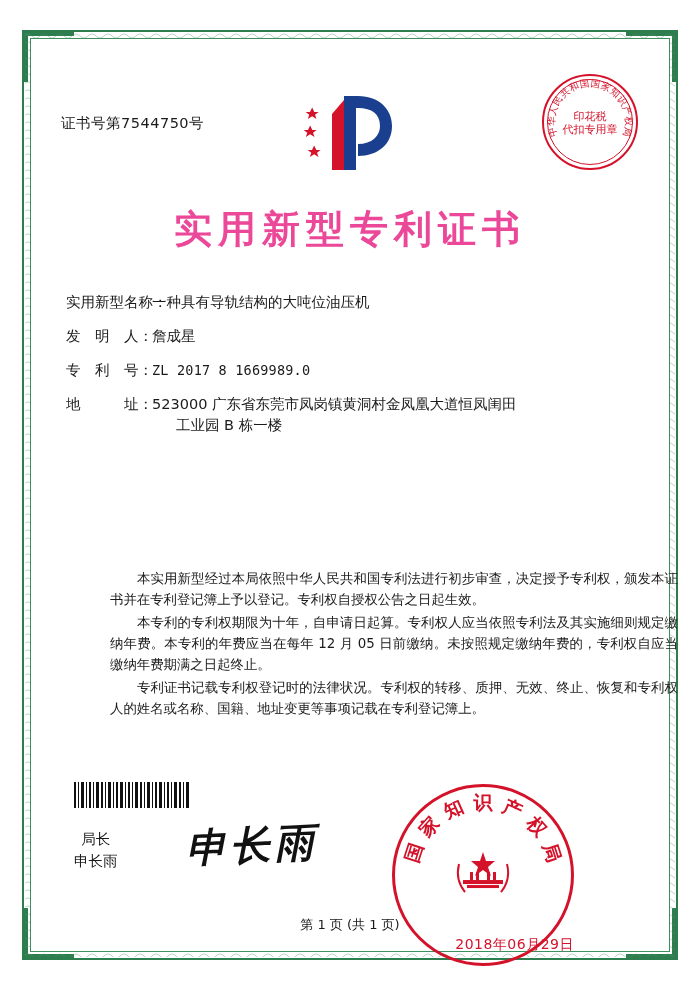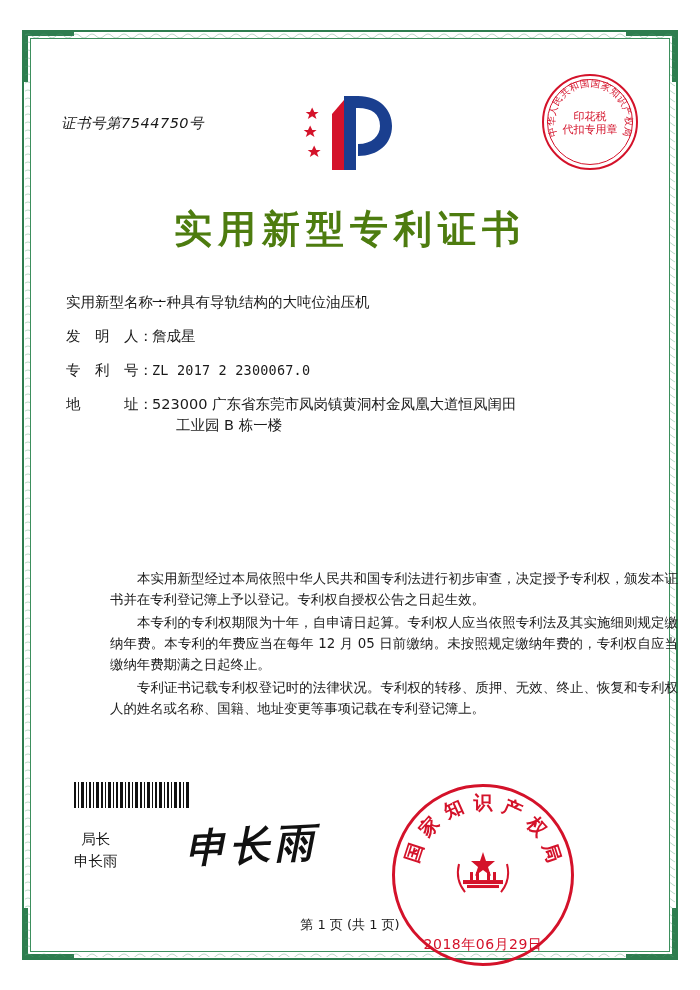--- a/index.html
+++ b/index.html
@@ -62,21 +62,20 @@
     height: 878px;
   }
 
   .cert-no {
     position: absolute;
     left: 5px;
     top: 58px;
     font-size: 14.5px;
     letter-spacing: .5px;
     font-family: "DejaVu Sans", "Liberation Sans", sans-serif;
-    font-style: italic;
   }
 
   
   .logo {
     position: absolute;
     left: 232px;
     top: 38px;
     width: 120px;
     height: 78px;
   }
@@ -129,21 +128,21 @@
   .title {
     position: absolute;
     left: 0;
     right: 0;
     top: 148px;
     text-align: center;
     font-size: 38px;
     font-weight: bold;
     letter-spacing: 6px;
     font-family: "DejaVu Sans", "Liberation Sans", sans-serif;
-    color: #4d7c0f;
+    color: #ec4899;
   }
 
   .fields {
     position: absolute;
     left: 10px;
     top: 238px;
     right: 0;
     font-size: 14.5px;
     line-height: 17px;
   }
@@ -245,21 +244,21 @@
     top: 50%;
     transform: translate(-50%,-48%);
     width: 60px;
     height: 52px;
   }
   .stamp-big .date {
     position: absolute;
     left: 0;
     right: 0;
     bottom: 12px;
-    text-align: center;
+    text-align: right;
     color: #d4122a;
     font-size: 14px;
     letter-spacing: .5px;
   }
   .arc-big {
     position: absolute;
     left: 50%;
     top: 50%;
     font-size: 19px;
     font-weight: bold;
@@ -343,21 +342,21 @@
     <div class="title">实用新型专利证书</div>
 
     <div class="fields">
       <div class="field-row">
         <span class="field-label">实用新型名称：</span><span class="field-value">一种具有导轨结构的大吨位油压机</span>
       </div>
       <div class="field-row">
         <span class="field-label">发　明　人：</span><span class="field-value">詹成星</span>
       </div>
       <div class="field-row">
-        <span class="field-label">专　利　号：</span><span class="field-value mono">ZL 2017 2 2300067.0</span>
+        <span class="field-label">专　利　号：</span><span class="field-value mono">ZL 2017 8 1669989.0</span>
       </div>
       <div class="field-row">
         <span class="field-label">地　　　址：</span><span class="field-value">523000 广东省东莞市凤岗镇黄洞村金凤凰大道恒凤闺田</span>
         <span class="addr-second">工业园 B 栋一楼</span>
       </div>
     </div>
 
     <div class="paragraphs">
       <p>本实用新型经过本局依照中华人民共和国专利法进行初步审查，决定授予专利权，颁发本证书并在专利登记簿上予以登记。专利权自授权公告之日起生效。</p>
       <p>本专利的专利权期限为十年，自申请日起算。专利权人应当依照专利法及其实施细则规定缴纳年费。本专利的年费应当在每年 12 月 05 日前缴纳。未按照规定缴纳年费的，专利权自应当缴纳年费期满之日起终止。</p>

